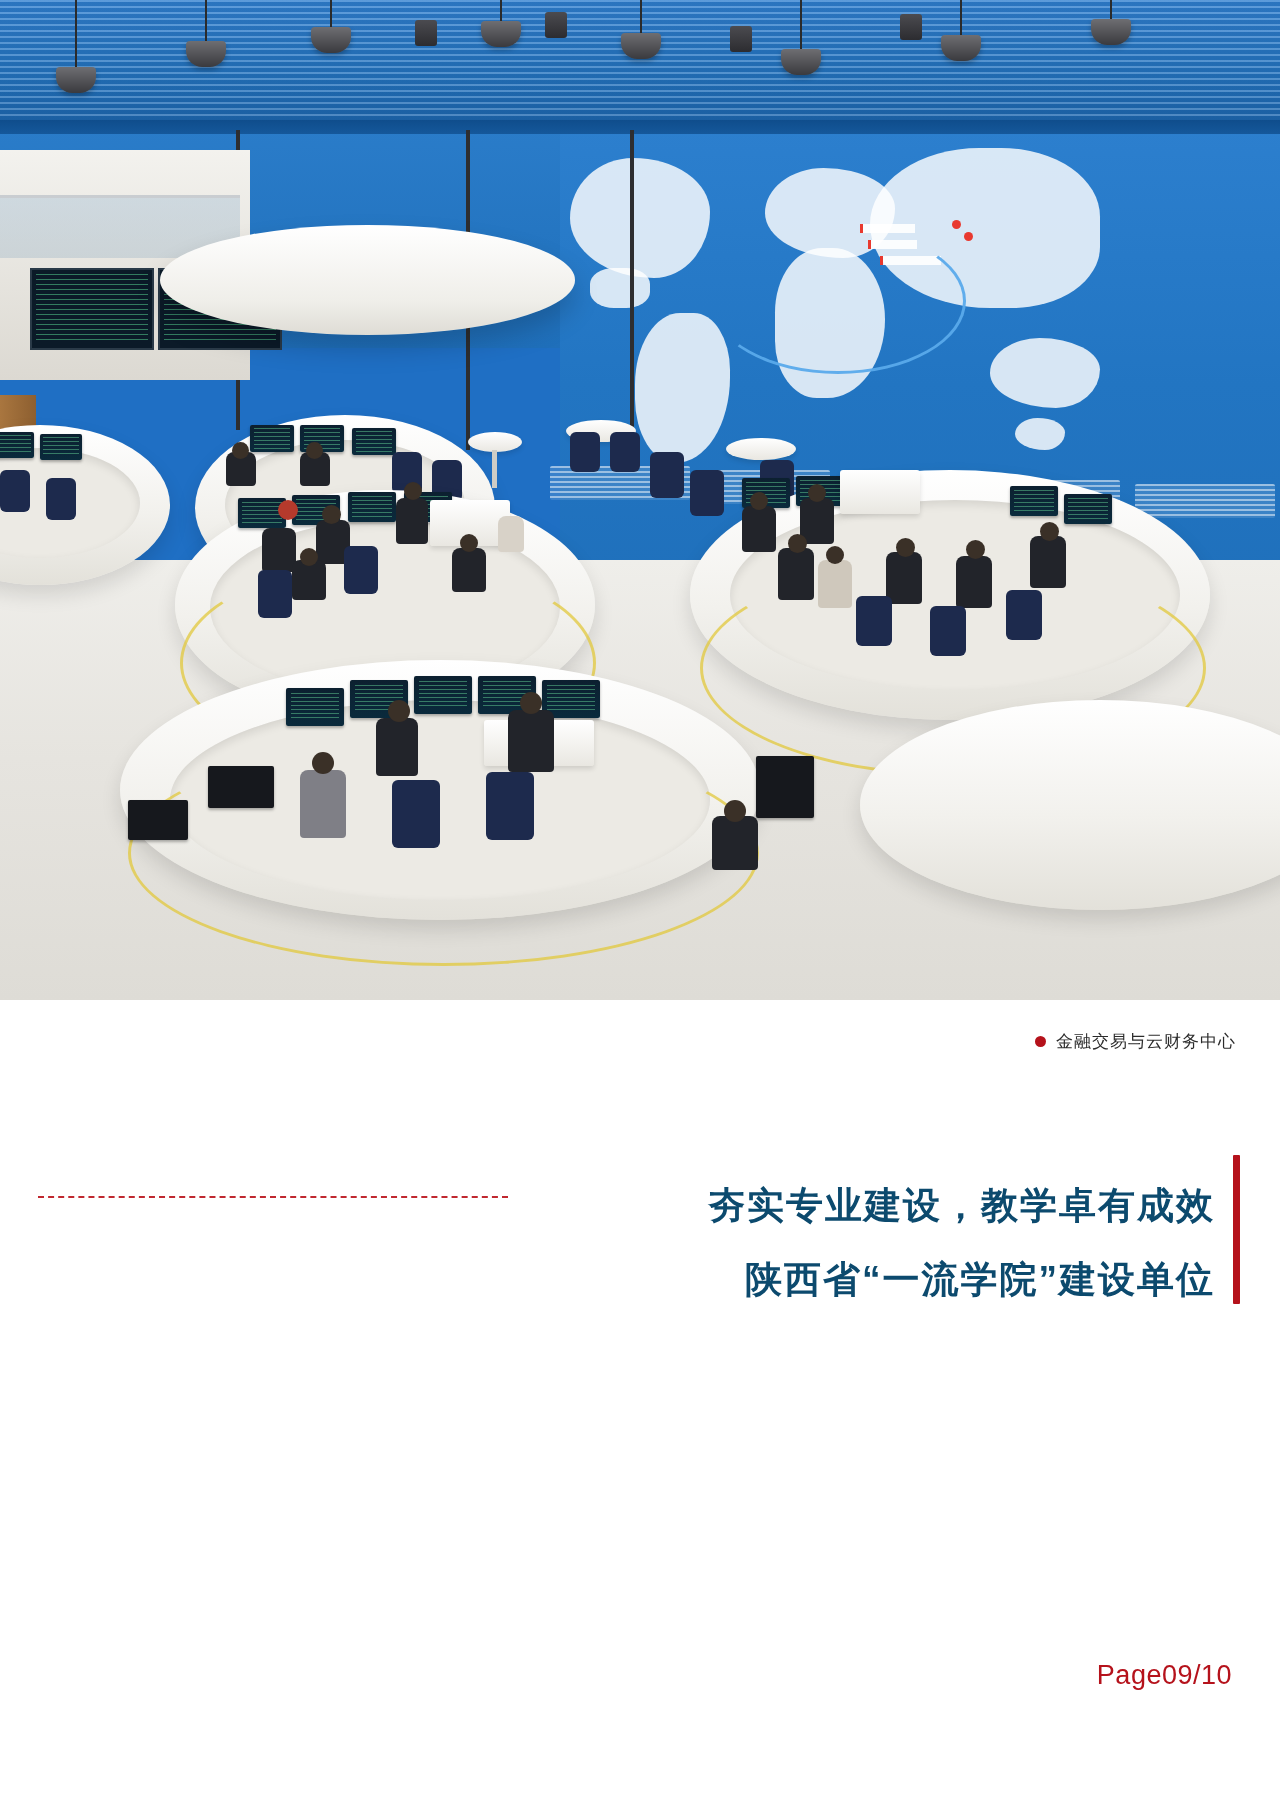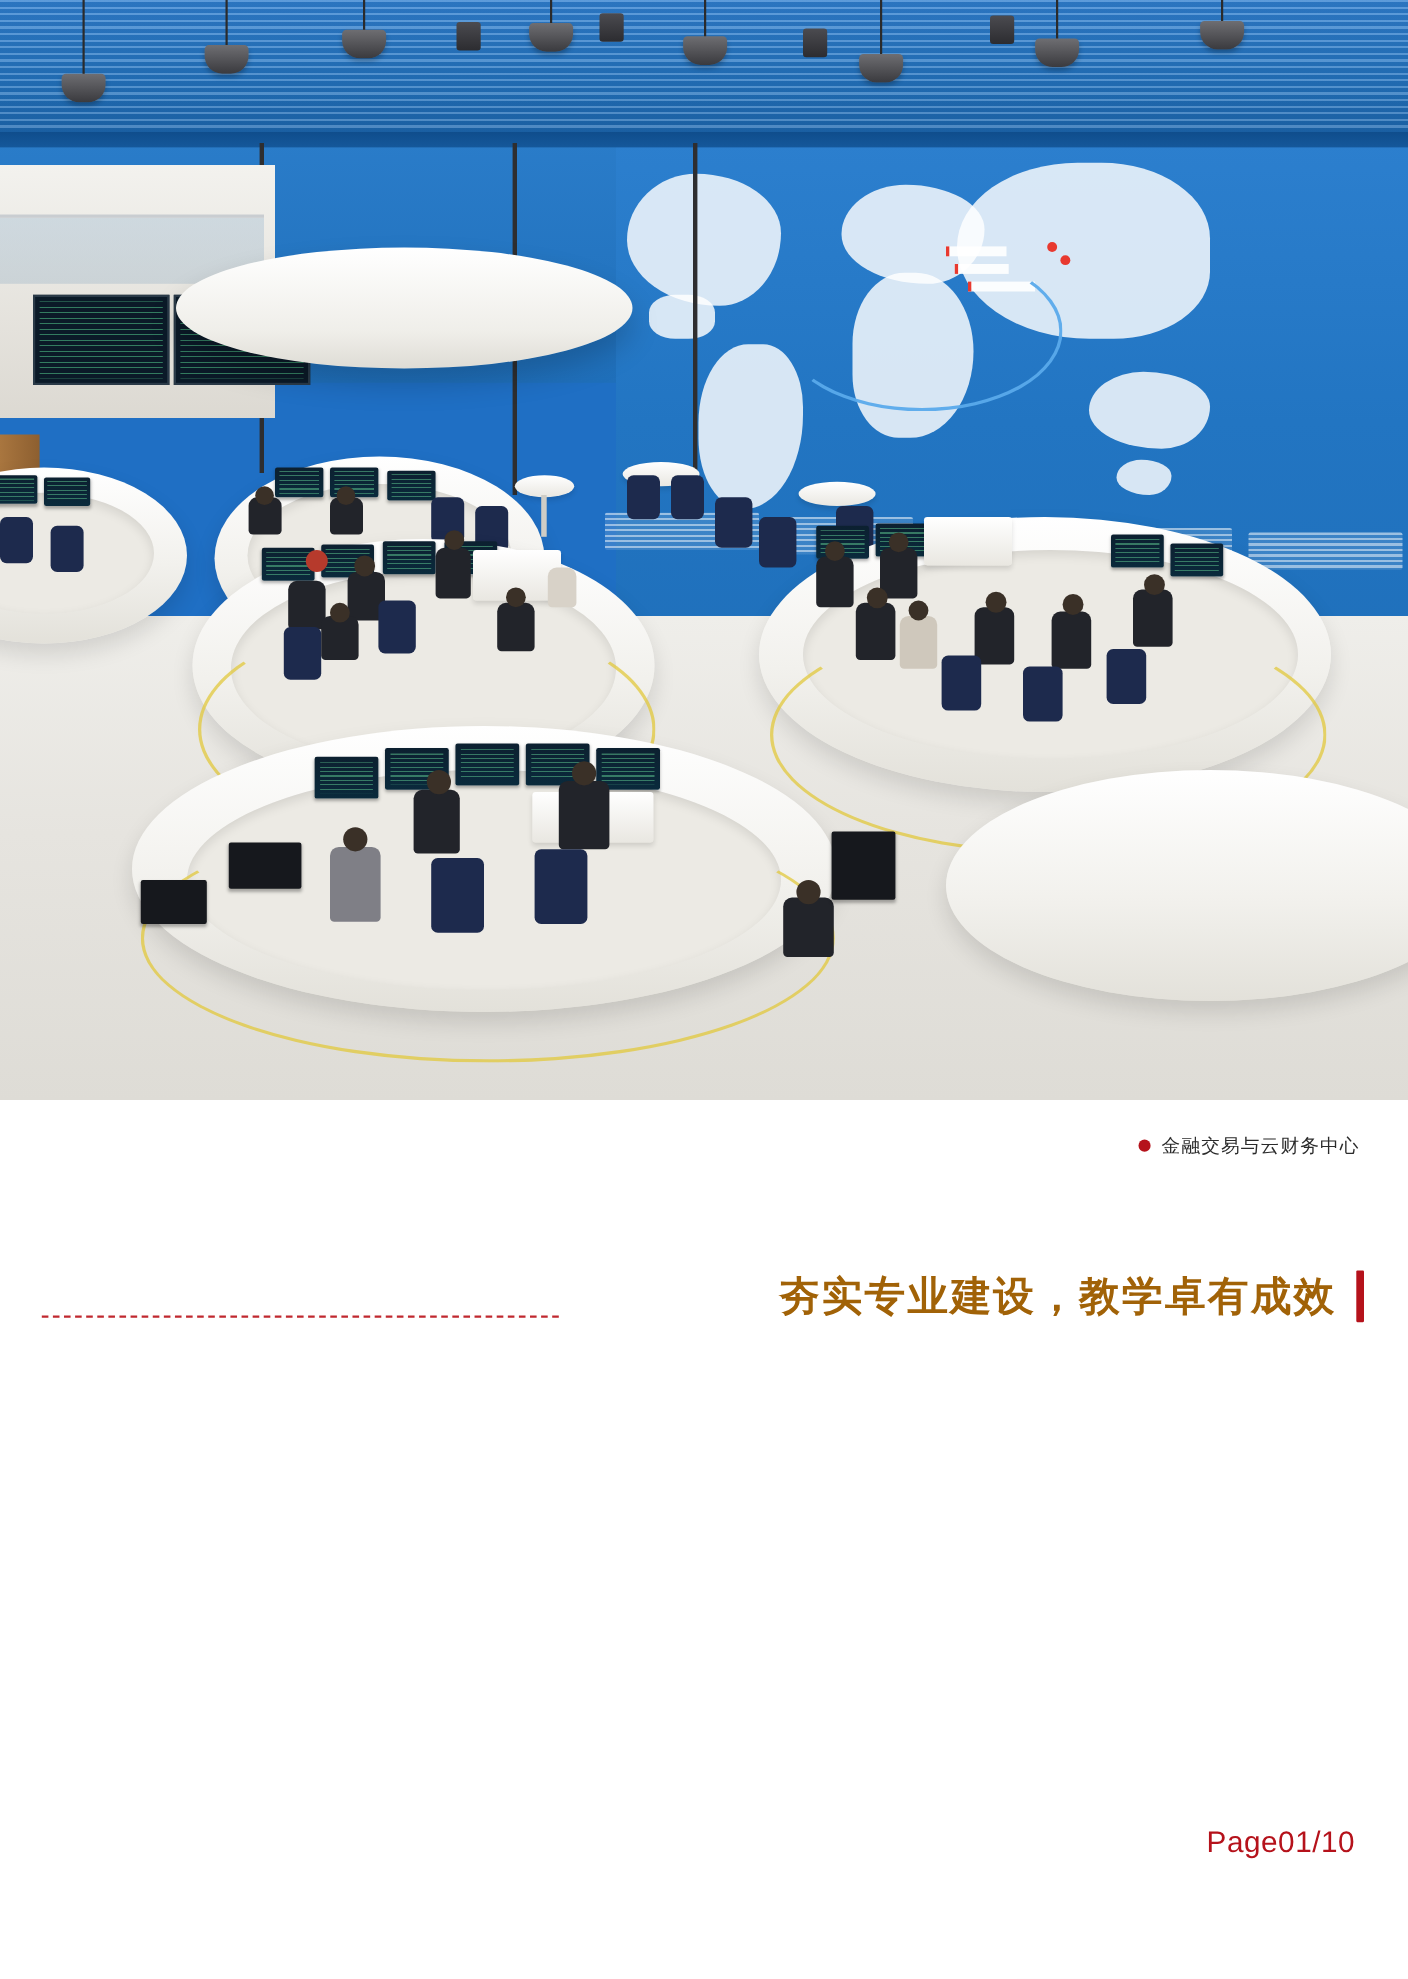--- a/index.html
+++ b/index.html
@@ -257,23 +257,24 @@
   }
   .heading-lines {
     text-align: right;
   }
   .heading-lines .h1,
   .heading-lines .h2 {
     font-family: "Liberation Sans", sans-serif;
     font-weight: bold;
     font-size: 37px;
     line-height: 1.28;
-    color: #a16207;
+    color: #0c4a6e;
     letter-spacing: 2px;
     white-space: nowrap;
+    margin-top: 27px;
   }
   .heading-bar {
     width: 7px;
     background: #b5121b;
     border-radius: 1px;
   }
 
   
   .body-copy {
     position: absolute;
@@ -484,22 +485,23 @@
 <div class="caption-row">
   <span class="caption-dot"></span>
   <span class="caption-text">金融交易与云财务中心</span>
 </div>
 
 <div class="dashed-rule"></div>
 
 <div class="heading-wrap">
   <div class="heading-lines">
     <div class="h1">夯实专业建设，教学卓有成效</div>
+    <div class="h2">陕西省“一流学院”建设单位</div>
   </div>
   <div class="heading-bar"></div>
 </div>
 
 <div class="body-copy">
 </div>
 
 <div class="page-num">
-  <span>Page</span><span>01/10</span>
+  <span>Page</span><span>09/10</span>
 </div>
 
 </body></html>

